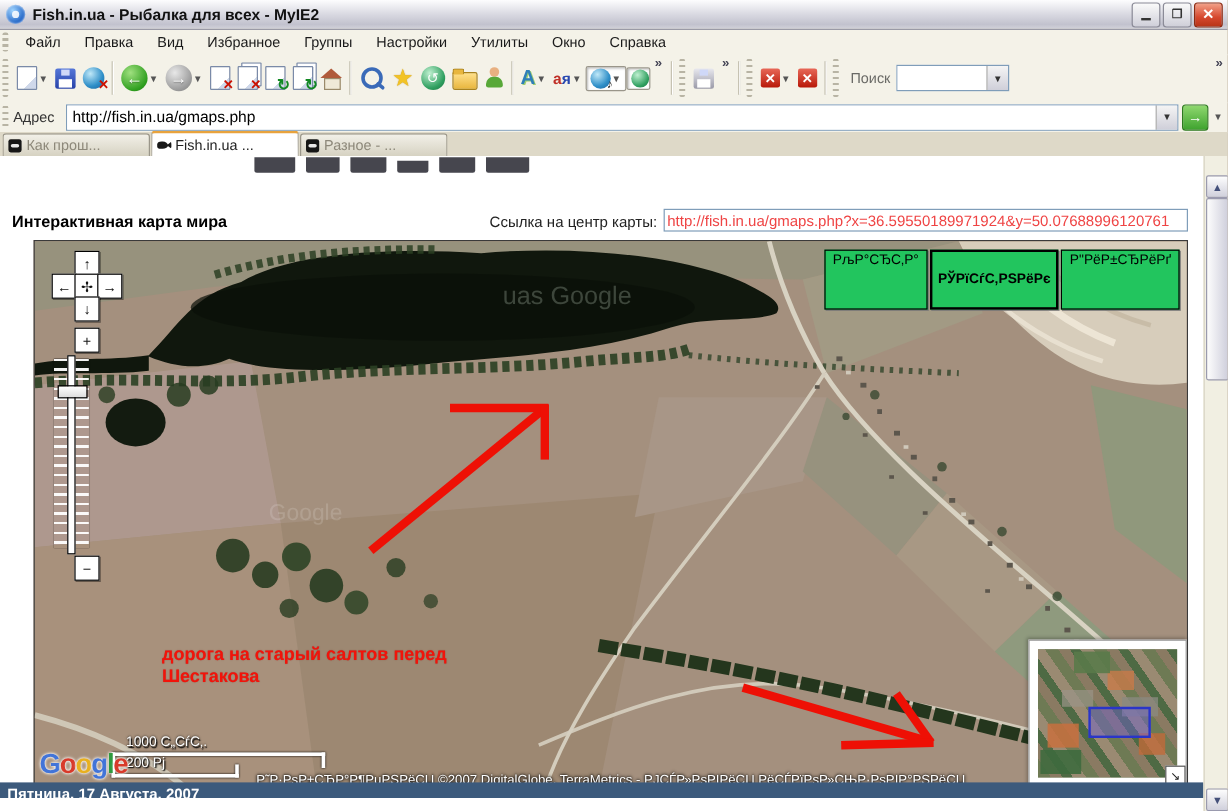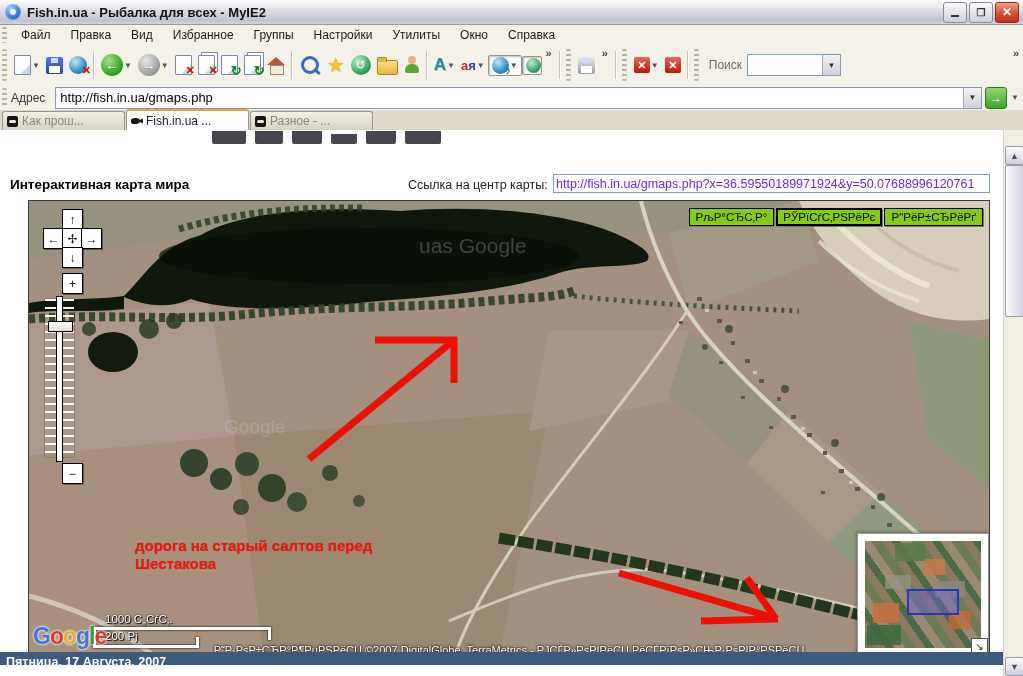--- a/index.html
+++ b/index.html
@@ -128,41 +128,41 @@
   #partial-logo{left:212px;top:1px;height:13px;display:flex;gap:9px}
   #partial-logo .pl{background:#46464e;height:13px;border-radius:0 0 2px 2px}
 
   #sitenav{left:8px;top:15px;width:995px;height:24px;background:#3c5a7c;
     display:flex;align-items:center;padding-left:62px;gap:17px;box-sizing:border-box}
   .nav-item{color:#fff;font-weight:bold;font-size:12.5px;white-space:nowrap}
 
   #page-heading{left:10px;top:47px;font-weight:bold;font-size:13.5px;color:#000}
   #center-link-label{left:408px;top:48px;color:#222;font-size:12.5px}
   #center-link-input{left:553px;top:44px;width:437px;height:19px;border:1px solid #7f9db9;
-    font-size:12.5px;padding:0 2px;box-sizing:border-box;color:#6d28d9;background:#fff}
+    font-size:12.5px;padding:0 2px;box-sizing:border-box;color:#ef4444;background:#fff}
 
   
   #mapwrap{left:28px;top:70px;width:960px;height:457px;border:1px solid #3a3a3a;background:#a4907e}
   #mapsvg{position:absolute;left:0;top:0}
 
   .pan{width:19px;height:19px;background:#fff;border:1px solid #000;
     box-shadow:1px 1px 0 rgba(0,0,0,.4);display:flex;align-items:center;justify-content:center;
     font-size:12px;color:#111;position:absolute}
   #pan-center::before{content:"✢"}
   #zoom-slider-ticks{left:16px;top:98px;width:29px;height:158px;
     background:repeating-linear-gradient(to bottom,rgba(255,255,255,.95) 0 2px,transparent 2px 8px);
     box-shadow:0 0 1px #000}
   #zoom-slider-track{left:27px;top:95px;width:5px;height:164px;background:#fff;border:1px solid #000}
   #zoom-slider-handle{left:19px;top:120px;width:23px;height:9px;background:linear-gradient(#fff,#ddd);
     border:1px solid #000}
 
   #maptypes{right:6px;top:7px;display:flex;gap:2px}
-  .maptype{background:#84cc16;border:1px solid #000;box-shadow:1px 1px 0 #777;
+  .maptype{background:#22c55e;border:1px solid #000;box-shadow:1px 1px 0 #777;
     font-size:11.5px;padding:2px 6px;color:#000;white-space:nowrap}
-  .maptype.active{font-weight:normal;border-width:2px;padding:1px 5px}
+  .maptype.active{font-weight:bold;border-width:2px;padding:17px 5px}
 
   #annotation{left:106px;top:336px;color:#f2130a;font-weight:bold;font-size:15px;
     line-height:18px;text-shadow:0 0 1px rgba(120,0,0,.4)}
 
   #scalebar{left:64px;bottom:13px;width:175px;height:30px}
   #scale-line-top{position:absolute;left:0;top:12px;width:172px;height:10px;
     border-left:3px solid #fff;border-right:3px solid #fff;border-top:3px solid #fff;
     filter:drop-shadow(0 0 1px #000)}
   #scale-line-bot{position:absolute;left:0;top:22px;width:100px;height:8px;
     border-left:3px solid #fff;border-right:3px solid #fff;border-bottom:3px solid #fff;

